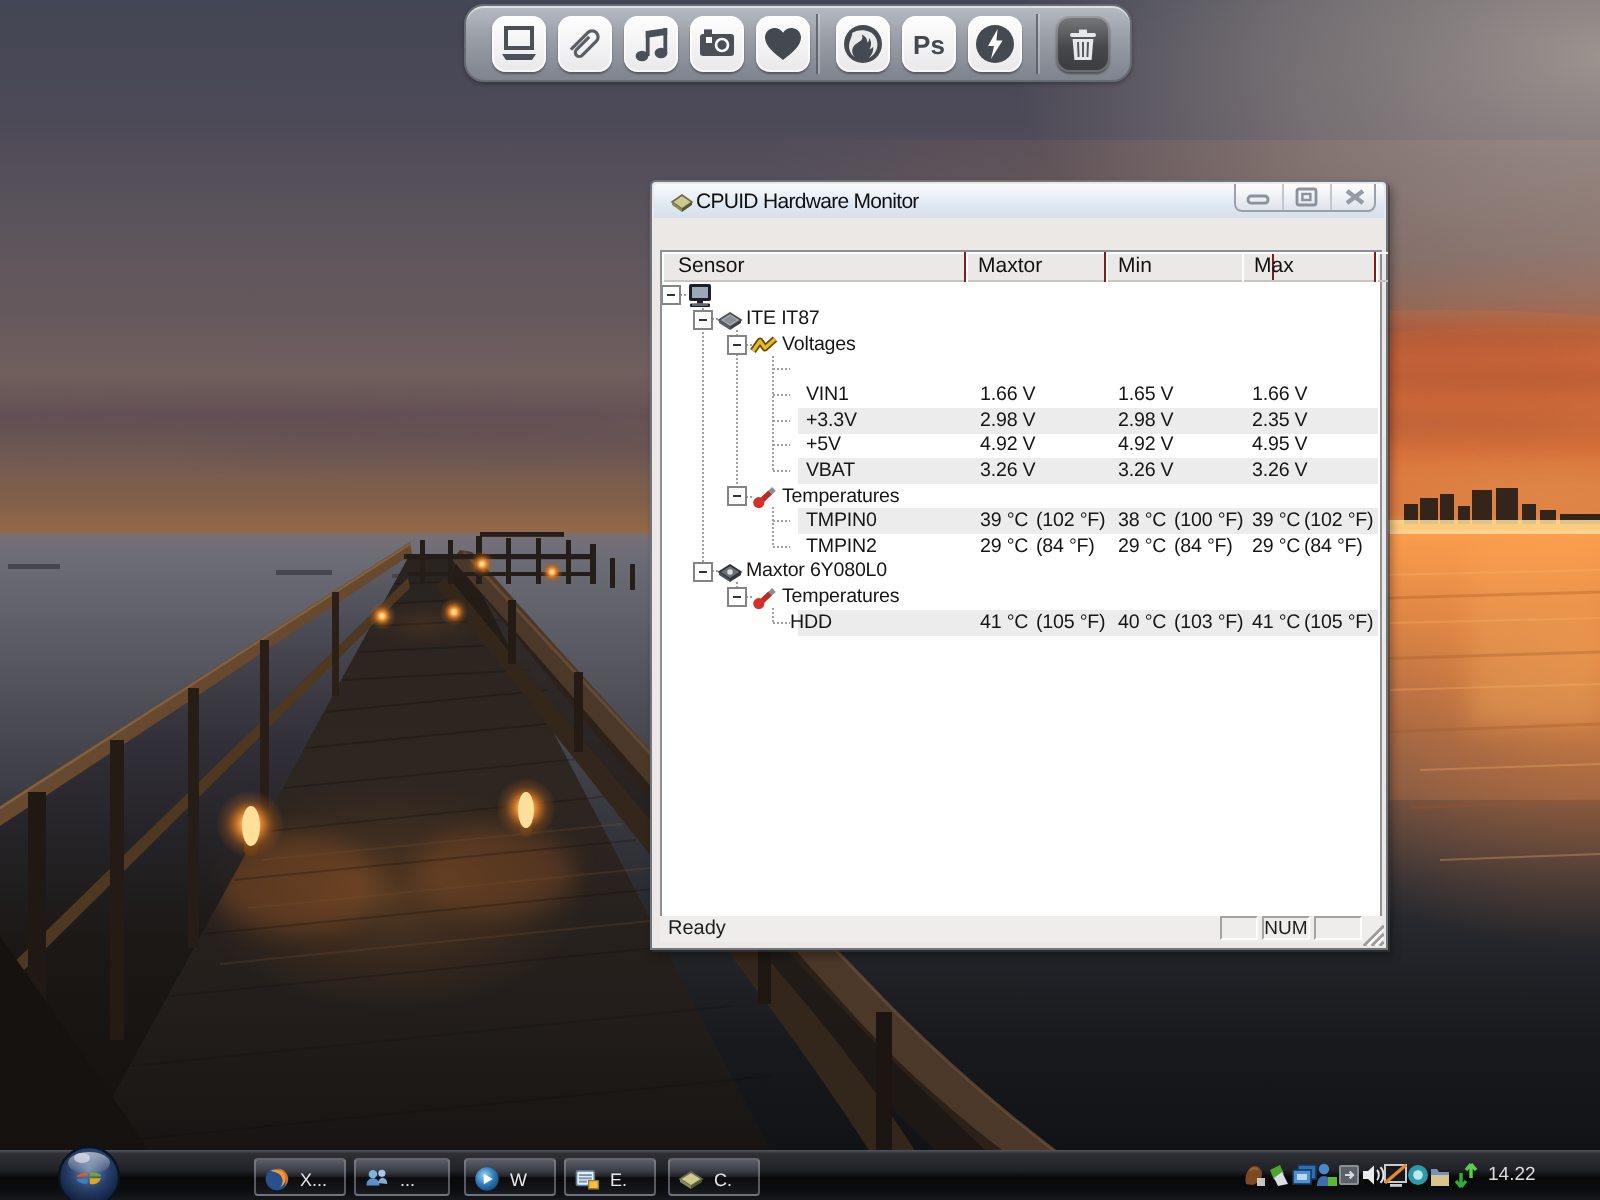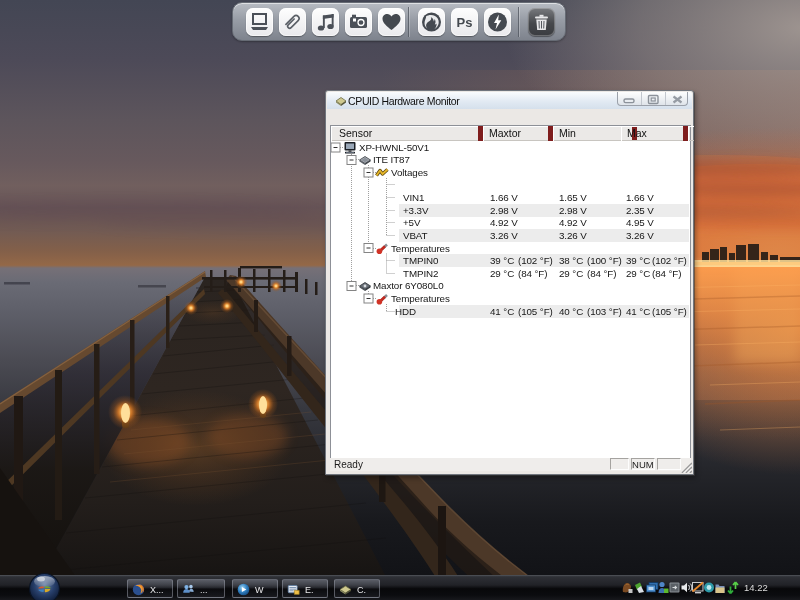--- a/index.html
+++ b/index.html
@@ -40,21 +40,21 @@
 #wbtns .wb + .wb { border-left:1px solid #c2c7ce; }
 
 #menu { position:absolute; left:1px; top:18px; right:1px; height:16px; background:#f0eeec;
  font-size:10.5px; color:#8f8f8f; line-height:16px; }
 #menu span { position:absolute; top:0; }
 
 #list { position:absolute; left:4px; top:34px; width:361px; height:426px; height:calc(385px - 34px - 16px);
  background:#fff; border:1px solid #8d9097; }
 .hdr { position:absolute; left:0; top:0; right:0; height:15px; background:#ebe9e7; font-size:10.5px; color:#111; }
 .hcell { position:absolute; top:0; height:15px; line-height:15px; padding-left:6px;
- border-right:5px solid #7f1d1d; box-shadow:inset 1px 1px 0 #fff, inset 0 -1px 0 #c8c5c0; }
+ border-right:1px solid #7f1d1d; box-shadow:inset 1px 1px 0 #fff, inset 0 -1px 0 #c8c5c0; }
 .row { position:absolute; left:0; right:0; height:13px; font-size:9.8px; letter-spacing:-0.1px; line-height:13px; color:#161616; white-space:nowrap; }
 .row b { font-weight:normal; position:absolute; top:0; }
 .stripe { position:absolute; left:68px; right:1px; top:0; height:13px; background:#ececec; }
 #treesvg { position:absolute; left:0; top:0; }
 
 #sbar { position:absolute; left:4px; bottom:3px; width:361px; height:13px; background:#efedeb; font-size:10px; color:#1c1c1c; }
 #sbar .pane { position:absolute; top:0; height:12px; border:1px solid; border-color:#a5a3a0 #fdfdfd #fdfdfd #a5a3a0; }
 
 #tb { position:absolute; left:0; top:575px; width:800px; height:25px;
  background:linear-gradient(180deg,#54575d 0%,#2e3036 7%,#212227 40%,#08080a 55%,#0b0c0f 80%,#17181c 100%); }
@@ -369,23 +369,20 @@
     </div>
   </div>
   <div id="list">
     <div class="hdr">
       <div class="hcell" style="left:0;width:152px;padding-left:8px">Sensor</div>
       <div class="hcell" style="left:152px;width:70px">Maxtor</div>
       <div class="hcell" style="left:222px;width:84px">Min</div>
       <div class="hcell" style="left:290px;width:67px">Max</div>
       <div class="hcell" style="left:357px;right:0;border-right:none"></div>
     </div>
-    <div class="row" style="top:14.8px">
-        <b style="left:28px">XP-HWNL-50V1</b>
-      </div>
     <div class="row" style="top:27.4px">
         <b style="left:42px">ITE IT87</b>
       </div>
     <div class="row" style="top:40px">
         <b style="left:60px">Voltages</b>
       </div>
     <div class="row" style="top:65.2px">
         <b style="left:72px">VIN1</b>
         <b style="left:159px">1.66 V</b>
         <b style="left:228px">1.65 V</b>

